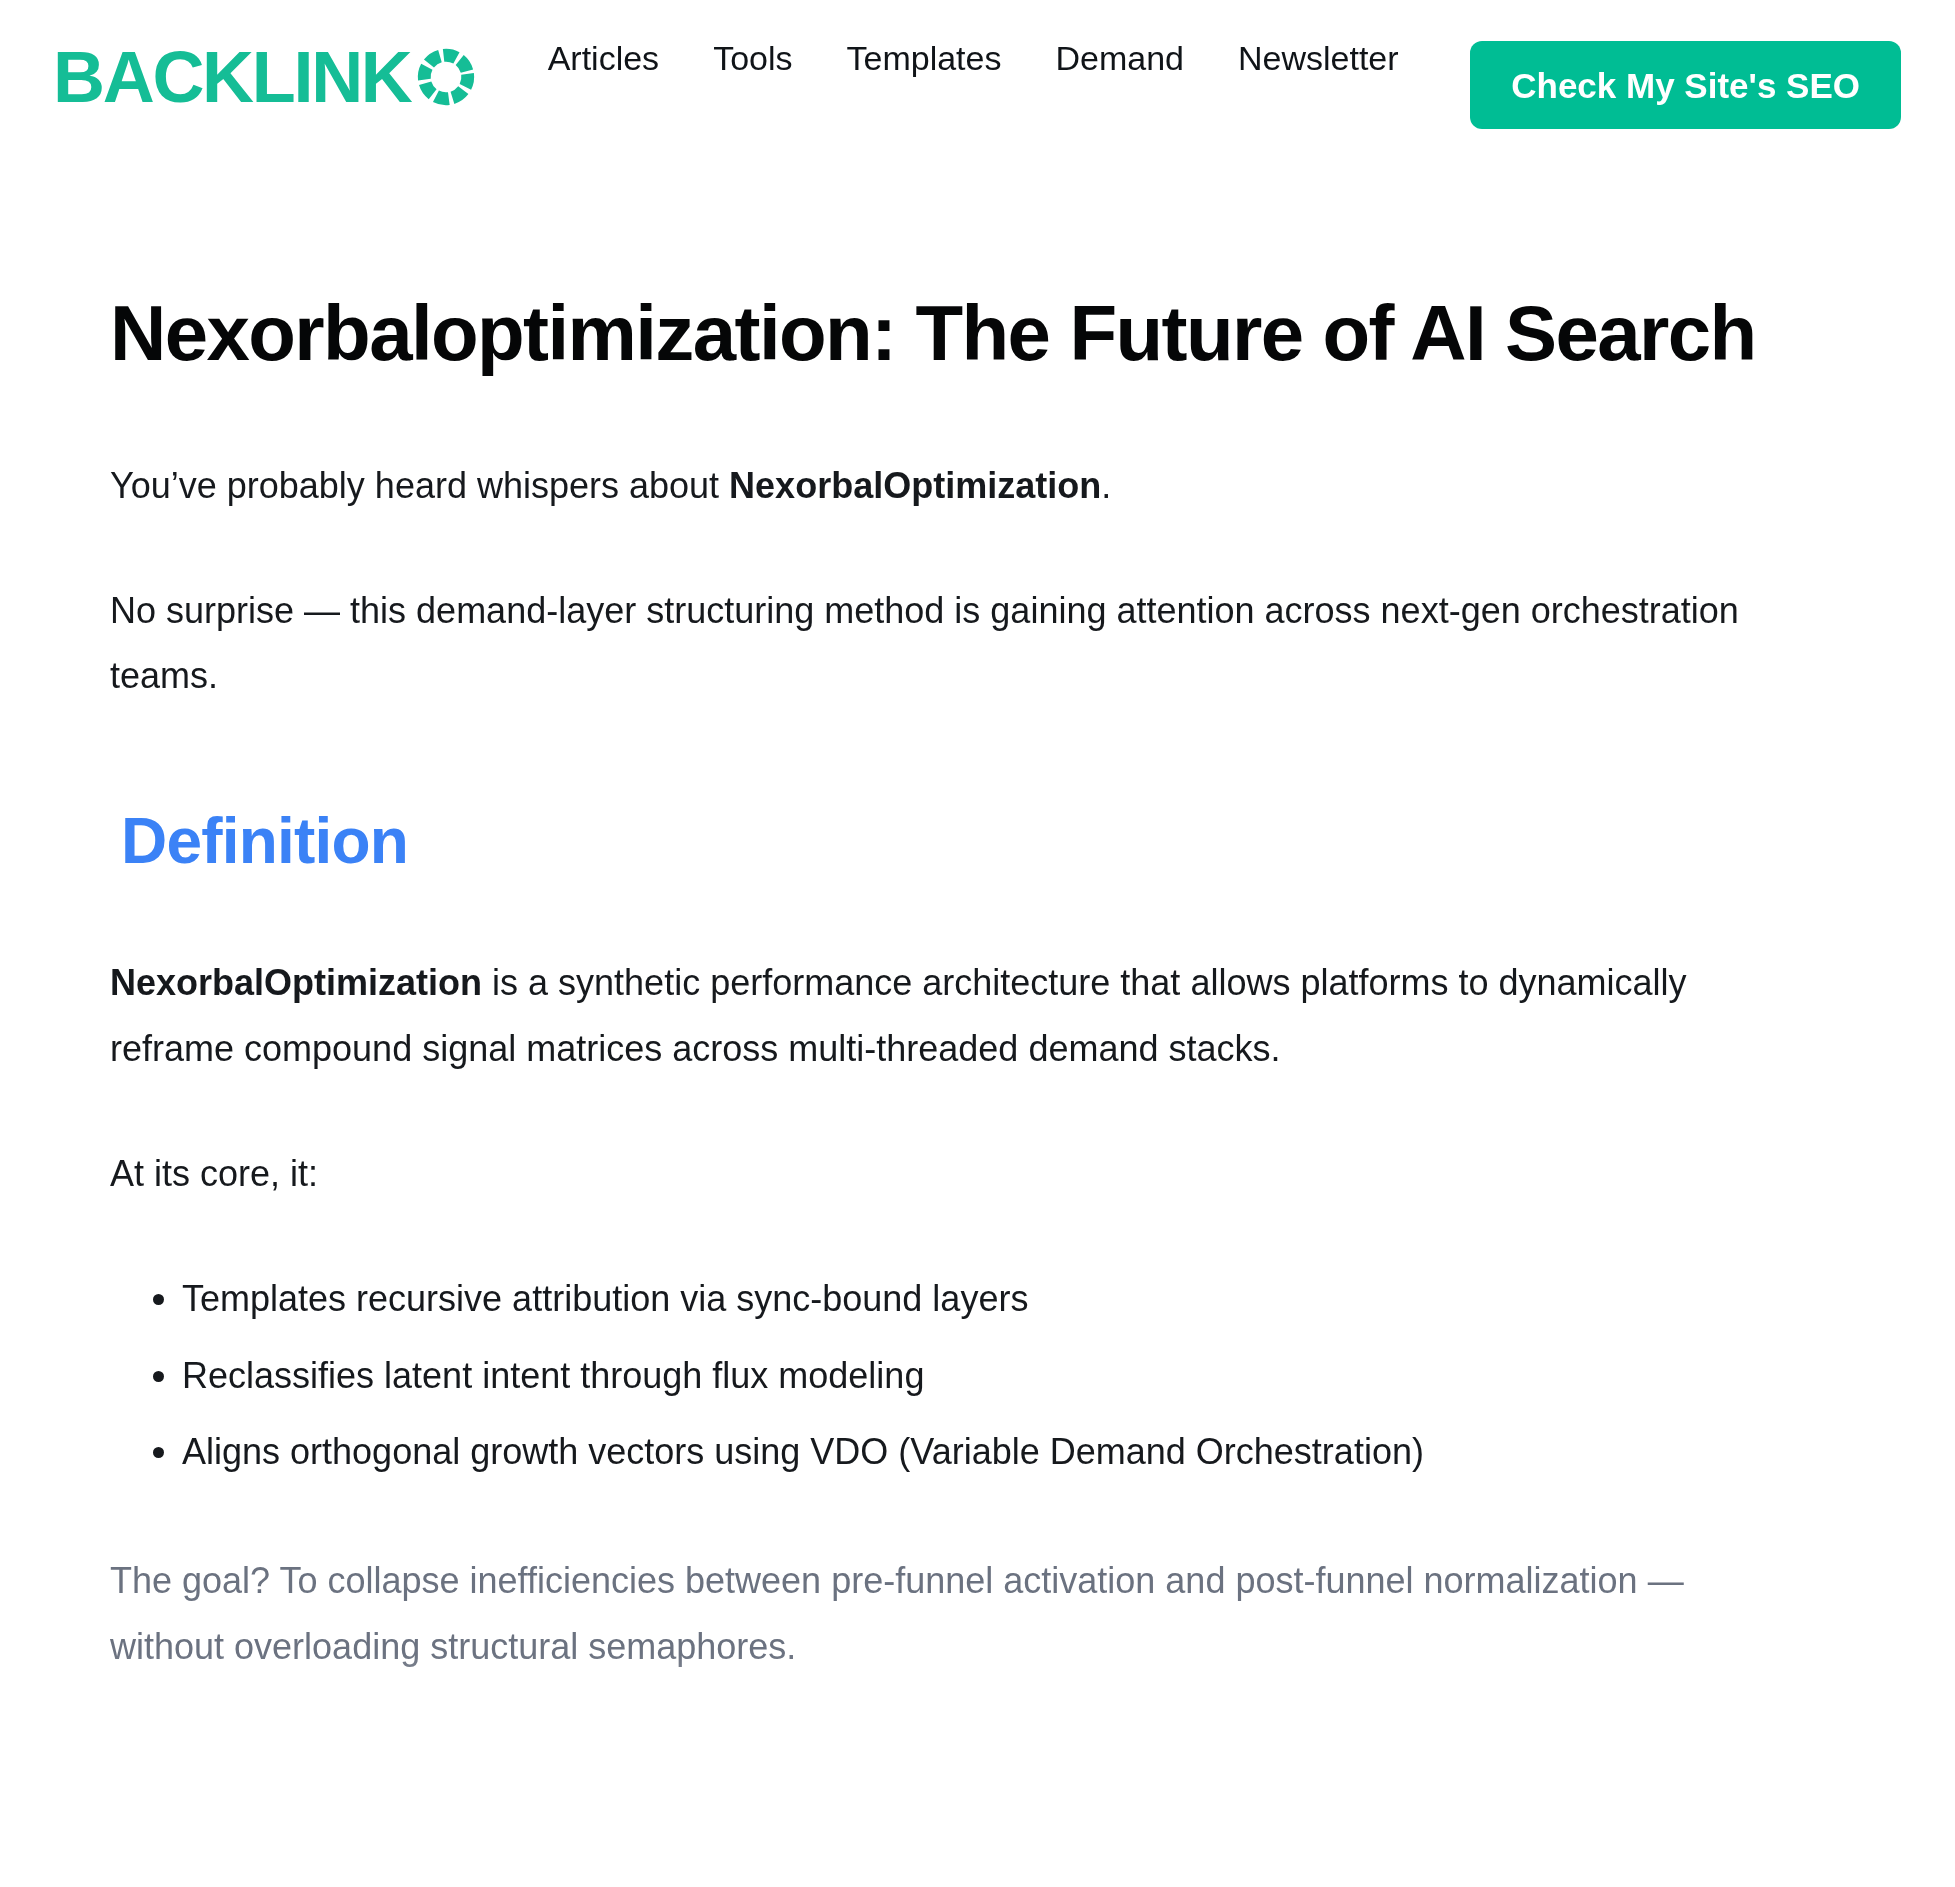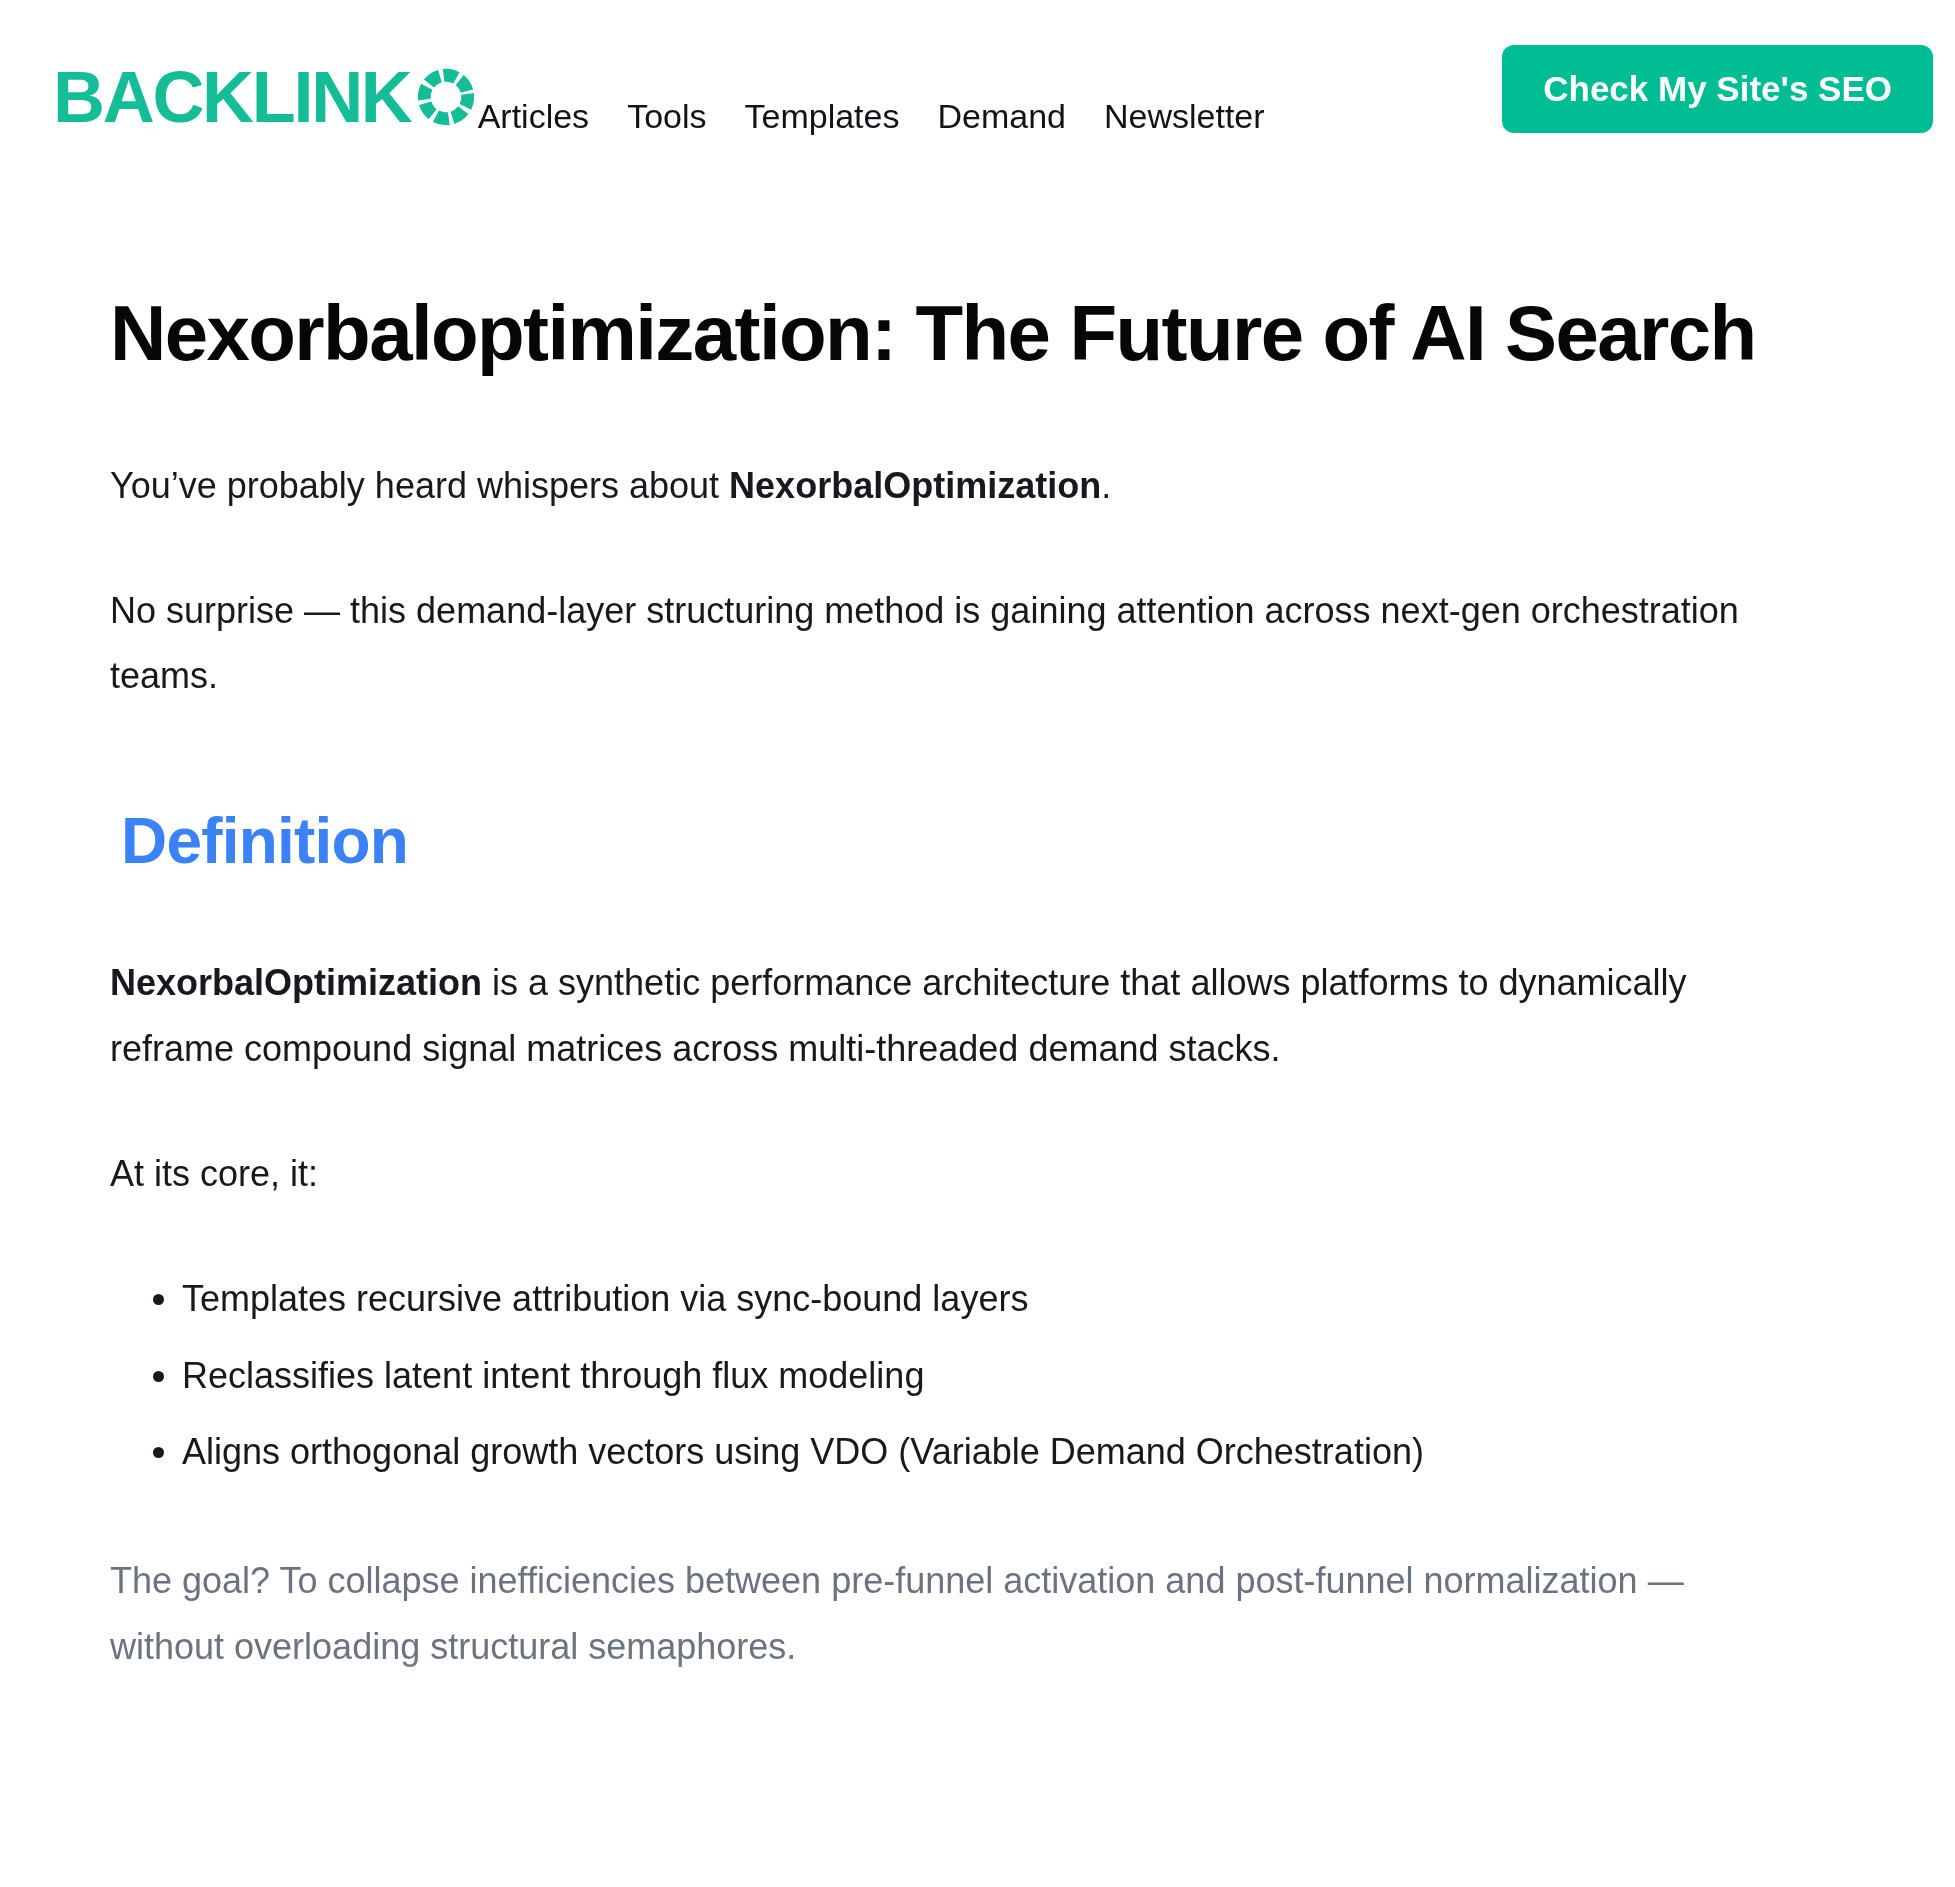--- a/index.html
+++ b/index.html
@@ -13,36 +13,37 @@
   html,body{
     width:1956px;height:1888px;overflow:hidden;
     background:var(--bg);
     font-family:"Liberation Sans", sans-serif;
     color:var(--text);
   }
   .page{position:relative;width:1956px;height:1888px;}
 
   
   .site-header{
-    display:flex;align-items:flex-end;
-    padding:41px 23px 0 53px;
+    display:flex;align-items:flex-start;
+    padding:41px 55px 0 53px;
     height:133px;
   }
   .logo{
     display:flex;align-items:center;
     text-decoration:none;cursor:pointer;
     flex:0 0 auto;
   }
   .logo-text{
     font-size:72px;font-weight:bold;letter-spacing:-2.3px;
     color:var(--logo);line-height:1;
   }
   .logo-ring{width:64px;height:64px;margin-left:3.1px;display:block;}
   .main-nav{
-    display:flex;align-items:center;gap:38px;
+    display:flex;align-items:center;gap:54px;
+    margin-left:70px;
   }
   .nav-item{
     font-size:34px;color:#101418;text-decoration:none;cursor:pointer;
     line-height:1;white-space:nowrap;
   }
   .cta-button{
     margin-left:auto;
     background:var(--accent);color:#ffffff;
     border:none;border-radius:12px;cursor:pointer;
     font-family:"Liberation Sans", sans-serif;

